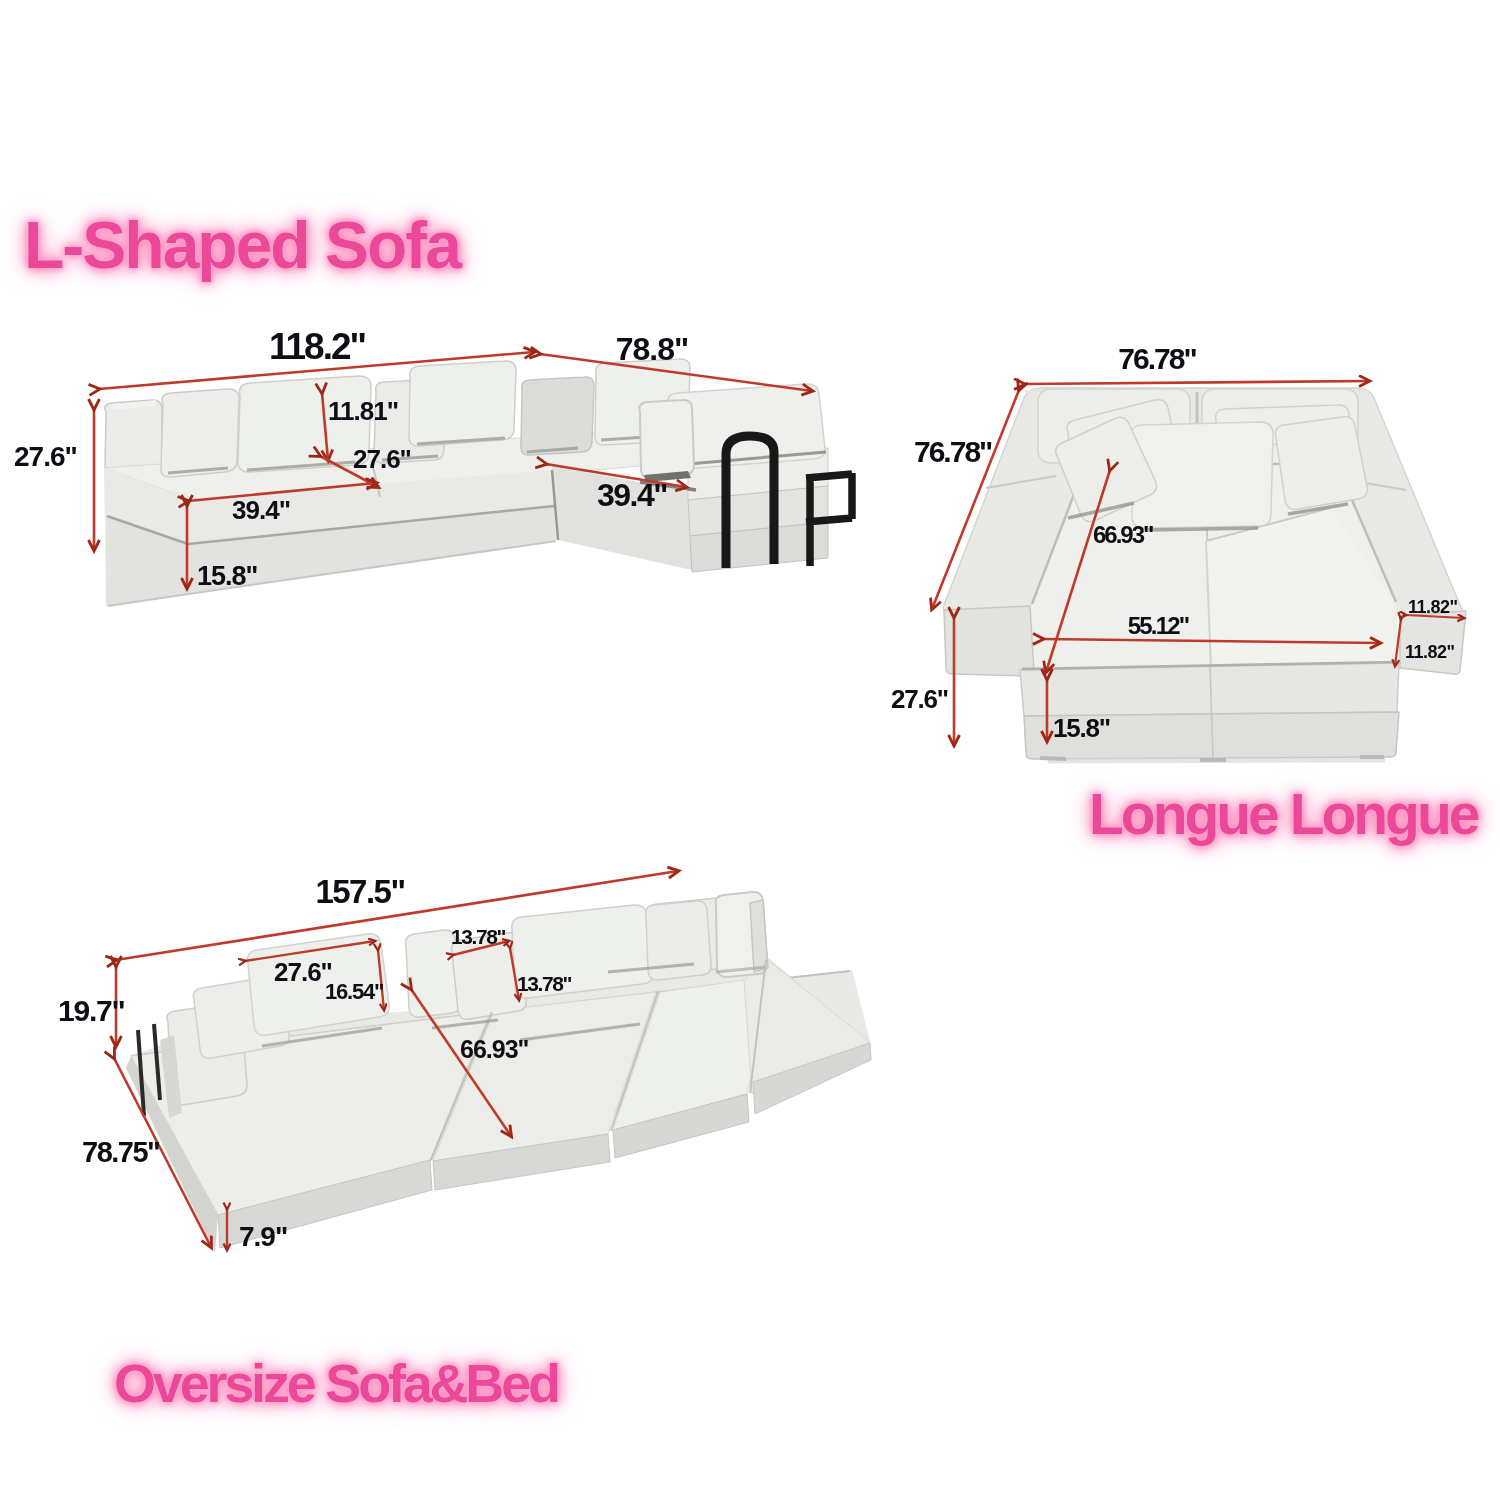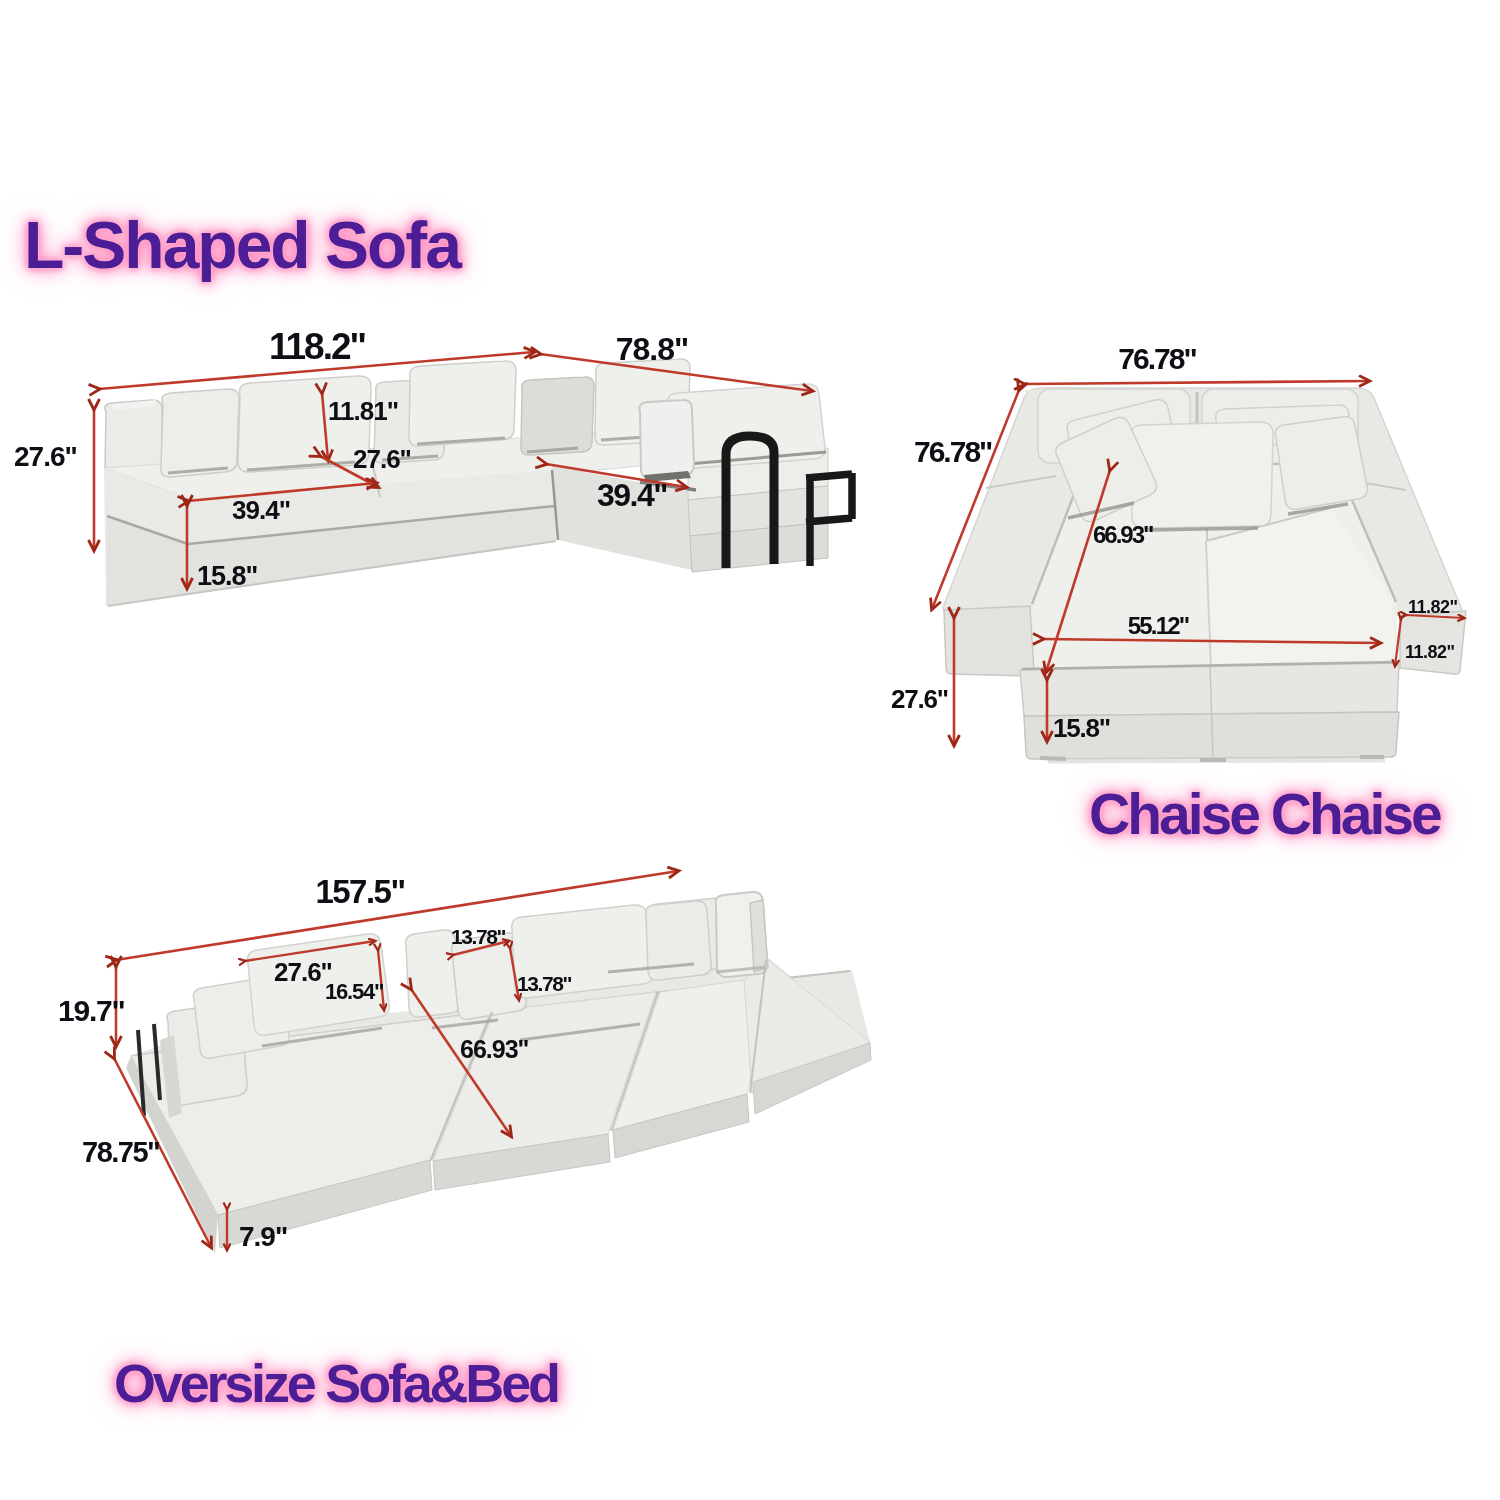--- a/index.html
+++ b/index.html
@@ -1,17 +1,17 @@
 <!DOCTYPE html>
 <html><head>
 <meta charset="utf-8">
 <style>
 html,body{margin:0;padding:0;background:#fff;width:1500px;height:1500px;overflow:hidden}
 body{font-family:"Liberation Sans",sans-serif;position:relative}
-.title{position:absolute;font-weight:bold;color:#4c1d95;white-space:nowrap;
+.title{position:absolute;font-weight:bold;color:#ec4899;white-space:nowrap;
   text-shadow:0 0 2px #ffc2dc,0 0 5px #ff9ec9,0 0 10px #ff7ab6,0 0 16px #ff8fc0,0 0 26px rgba(255,140,190,.75);}
 svg text{font-family:"Liberation Sans",sans-serif;font-weight:bold;fill:#0e0e14}
 </style>
 </head>
 <body>
 <svg width="1500" height="1500" viewBox="0 0 1500 1500">
 <defs>
 <marker id="ah" markerWidth="15" markerHeight="14" refX="11" refY="6.5" orient="auto" markerUnits="userSpaceOnUse">
   <path d="M1,1 L12,6.5 L1,12" fill="none" stroke="#9e2718" stroke-width="2.8"></path>
 </marker>
@@ -288,16 +288,16 @@
   <text x="82" y="1162" font-size="29" letter-spacing="-1.5">78.75"</text>
 
   <path d="M227,1209 L227,1250" stroke="#bf3a2b" stroke-width="2.4" fill="none" marker-start="url(#ahs)" marker-end="url(#ahs)"></path>
 
   <text x="239" y="1246" font-size="28" letter-spacing="-1">7.9"</text>
 </g>
 </svg>
 
 <div class="title" style="left:24px;top:207px;font-size:66px;letter-spacing:-2px;">L-Shaped Sofa</div>
 
-<div class="title" style="left:1089px;top:781px;font-size:57px;letter-spacing:-3px;">Chaise Chaise</div>
+<div class="title" style="left:1089px;top:781px;font-size:57px;letter-spacing:-3px;">Longue Longue</div>
 
 <div class="title" style="left:66px;top:1352px;font-size:54px;letter-spacing:-3.2px;margin-left:48px;">Oversize Sofa&amp;Bed</div>
 
 
 </body></html>

